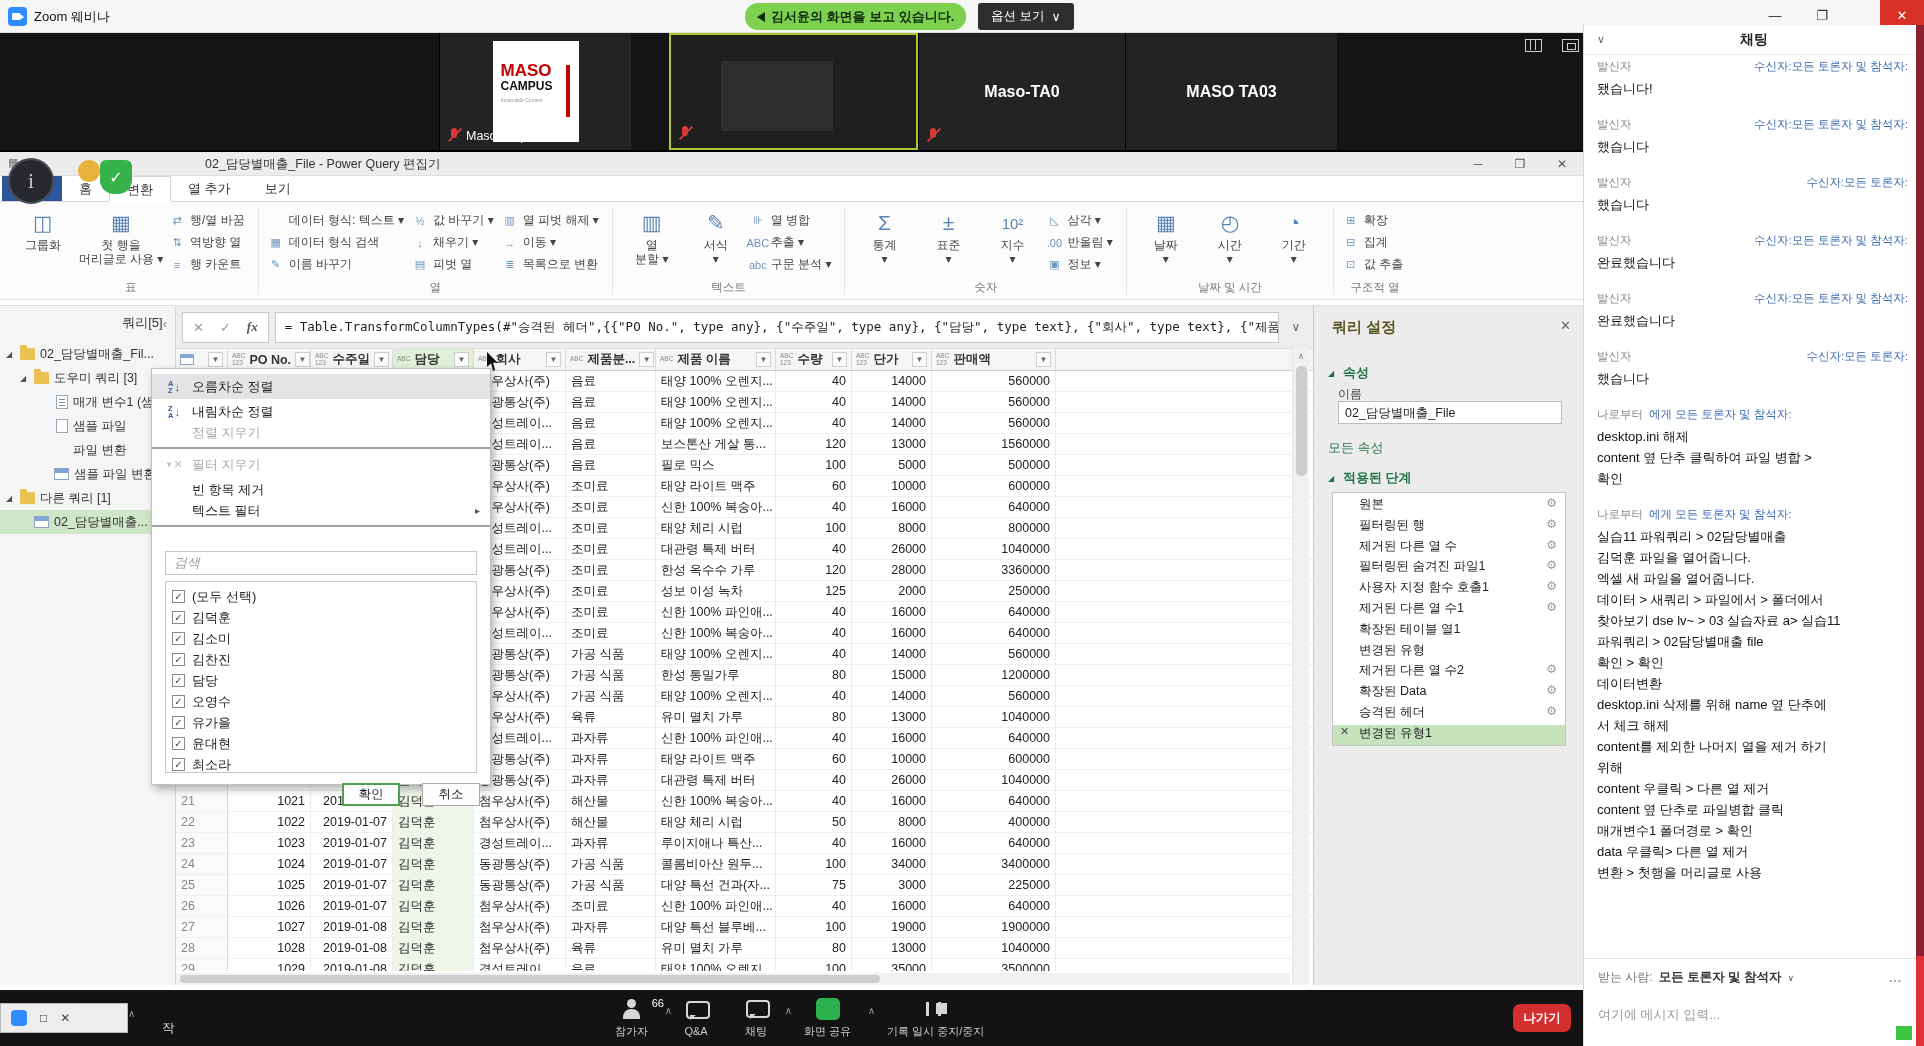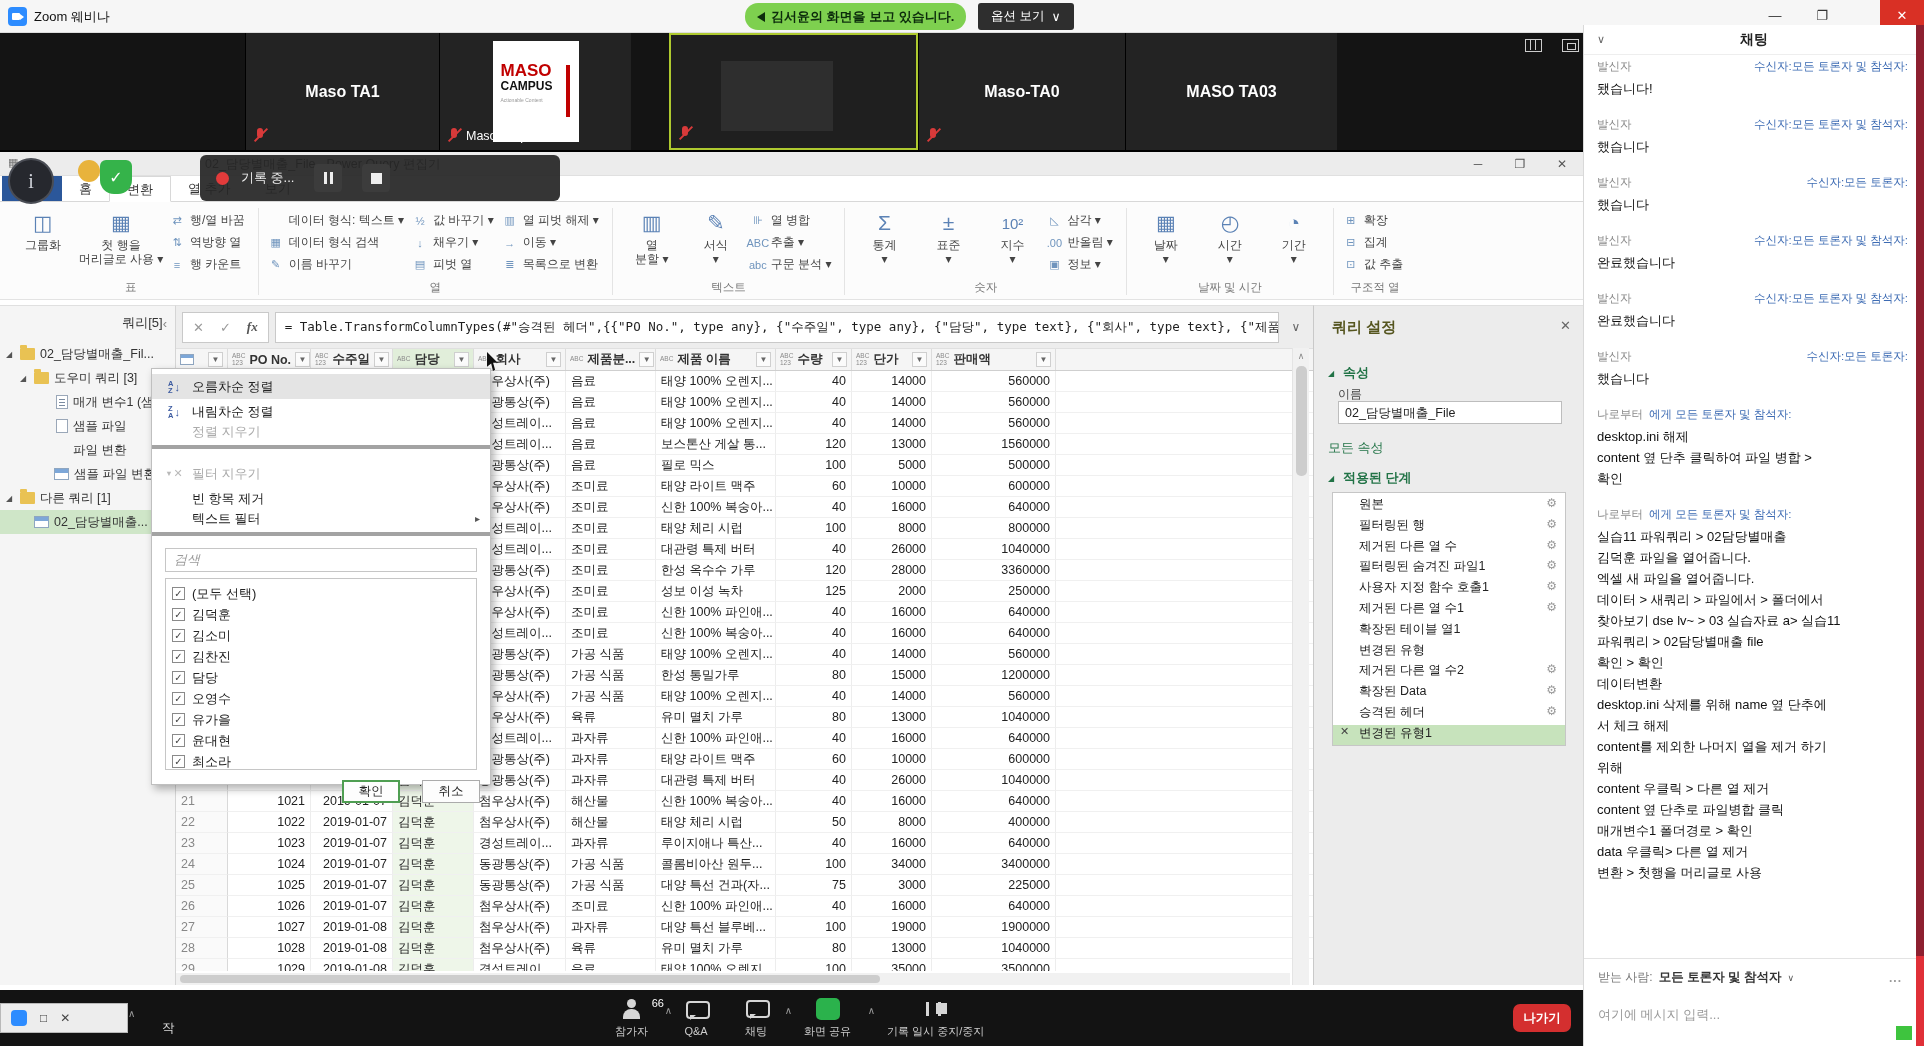--- a/index.html
+++ b/index.html
@@ -137,23 +137,23 @@
 
   
   #menu{position:absolute;left:151px;top:368px;width:340px;height:417px;background:#fff;border:1px solid #bfbfbf;box-shadow:3px 4px 8px rgba(0,0,0,.3);z-index:60;padding-top:5px}
   .mi{height:25px;display:flex;align-items:center;gap:8px;padding:0 10px 0 12px;font-size:13px;color:#222}
   .mi .mico{width:20px;display:flex;align-items:center;justify-content:center;flex:none;gap:1px}
   .mi .sort2{display:flex;flex-direction:column;font-size:7.5px;line-height:7px;color:#3b5aa0;font-weight:bold}
   .mi .marr{color:#3b5aa0;font-size:11px}
   .mi.hover{background:#e4e4e4}
   .mi.disabled{color:#ababab}
   .mi.disabled .sort2,.mi.disabled .marr{color:#b9b9b9}
-  .mi.sep-after{border-bottom:4px solid #a3a3a3;margin-bottom:12px;padding-bottom:6px}
+  .mi.sep-after{border-bottom:2px solid #a3a3a3;margin-bottom:3px;padding-bottom:6px}
   .mi .more{margin-left:auto;color:#555;font-size:10px}
-  #msearch{margin:4px 13px 6px;height:24px;border:1px solid #c6c6c6;display:flex;align-items:center;padding:0 8px;color:#9a9a9a;font-style:italic;font-size:13px}
+  #msearch{margin:24px 13px 6px;height:24px;border:1px solid #c6c6c6;display:flex;align-items:center;padding:0 8px;color:#9a9a9a;font-style:italic;font-size:13px}
   #mlist{margin:2px 13px 0;height:192px;border:1px solid #c6c6c6;padding:4px 0 0 6px;overflow:hidden}
   .chk-row{height:21px;display:flex;align-items:center;gap:7px;font-size:13px;color:#222}
   .chk{width:13px;height:13px;border:1px solid #8a8a8a;background:#fff;display:flex;align-items:center;justify-content:center;font-size:10px;color:#444;flex:none}
   #mbtns{display:flex;justify-content:flex-end;gap:22px;margin:10px 10px 0 0}
   .mbtn{min-width:58px;height:23px;display:flex;align-items:center;justify-content:center;font-size:12.5px;background:#fdfdfd;border:1px solid #ababab;color:#222}
   .mbtn.primary{border:1px solid #4f9e52;box-shadow:0 0 0 1px #4f9e52 inset}
 
   
   #chat{position:absolute;left:1583px;top:25px;width:341px;height:1021px;background:#fff;border-left:1px solid #d9d9d9;z-index:6}
   #chat-hd{height:30px;display:flex;align-items:center;justify-content:center;font-size:14px;font-weight:bold;color:#222;border-bottom:1px solid #eee;position:relative}
@@ -213,24 +213,20 @@
   <div id="optbtn">
     <span>옵션 보기</span>
       <span>∨</span>
   </div>
   <div class="winctl" style="left:1755px">—</div>
   <div class="winctl" style="left:1802px">❐</div>
   <div class="winctl" id="tb-close" style="left:1880px">✕</div>
 </header>
 
 <div id="videostrip">
-  <div class="tile" style="left:245px;width:194px">
-    <div class="tile-name">Maso TA1</div>
-    <span class="mic"></span>
-  </div>
   <div class="tile" style="left:439px;width:192px">
     <div class="logo-card">
       <div class="lg1">MASO</div>
       <div class="lg2">CAMPUS</div>
       <div class="lg3">Actionable Content</div>
       <span class="bar"></span>
     </div>
     <span class="mic"></span>
     <span class="tile-label">Masocampus MM</span>
   </div>
@@ -254,30 +250,20 @@
     <span class="qat">▦ ▾</span>
     <span id="pq-title">02_담당별매출_File - Power Query 편집기</span>
     <div class="pqctl" style="right:84px;position:absolute">─</div>
     <div class="pqctl" style="right:42px;position:absolute">❐</div>
     <div class="pqctl" style="right:0;position:absolute">✕</div>
   </div>
 
   <div id="ov-info">i</div>
   <div id="ov-dot"></div>
   <div id="ov-shield">✓</div>
-  <div id="recpill">
-    <span class="recdot"></span>
-    <span>기록 중...</span>
-    <span class="recbtn">
-        <span class="ic-pause"></span>
-      </span>
-    <span class="recbtn">
-        <span class="ic-stop"></span>
-      </span>
-  </div>
 
   <div id="pq-tabs">
 
       <div class="tab file">
         <span>파일</span>
       </div>
 
       <div class="tab">
         <span>홈</span>
       </div>

